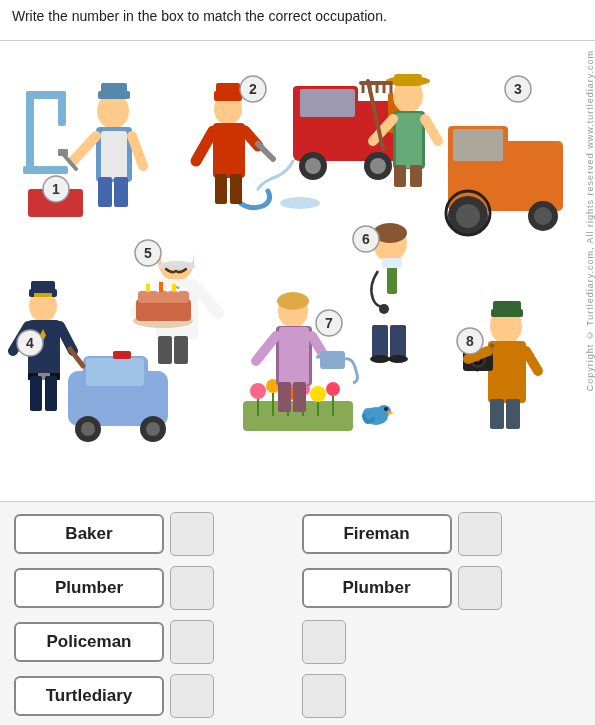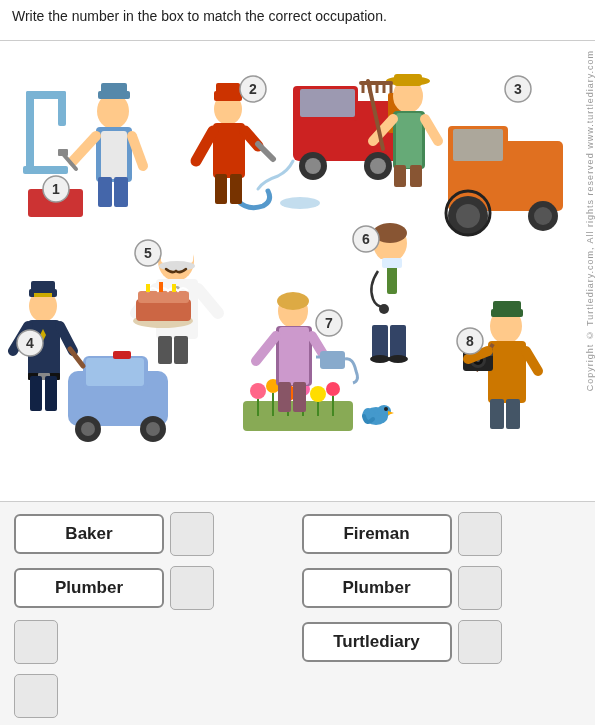--- a/index.html
+++ b/index.html
@@ -365,20 +365,24 @@
   <div class="answer-row">
     <div class="occupation-label">Plumber</div>
     <div class="answer-box"></div>
   </div>
   <div class="answer-row">
     <div class="occupation-label">Plumber</div>
     <div class="answer-box"></div>
   </div>
 
   <div class="answer-row">
+    <div class="occupation-label">Policeman</div>
+    <div class="answer-box"></div>
+  </div>
+  <div class="answer-row">
     <div class="answer-box"></div>
   </div>
   <div class="answer-row">
     <div class="occupation-label">Turtlediary</div>
     <div class="answer-box"></div>
   </div>
   <div class="answer-row">
     <div class="answer-box"></div>
   </div>
 </div>

